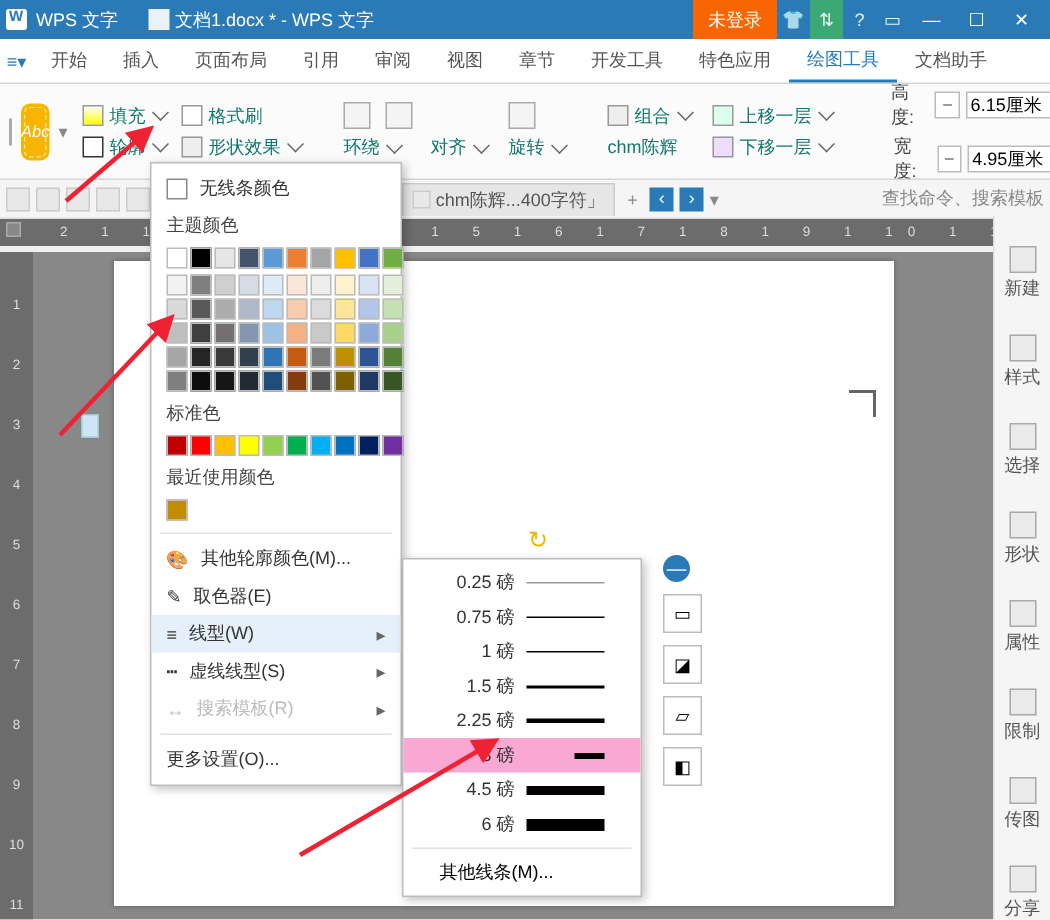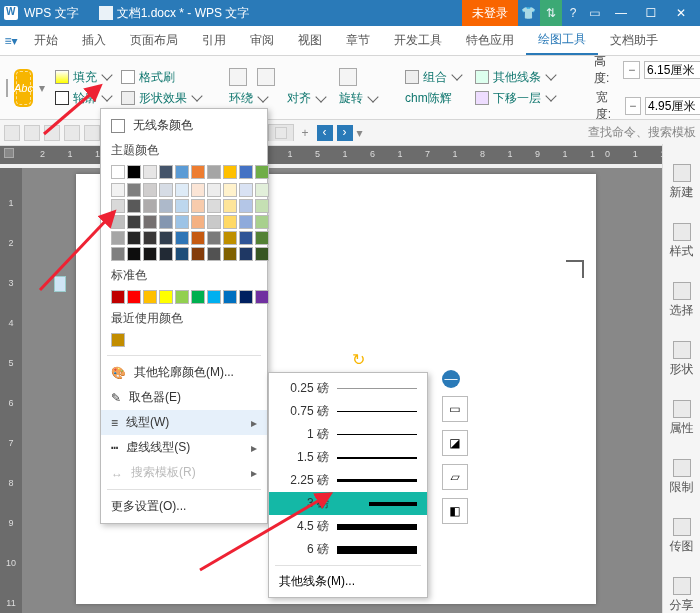--- a/index.html
+++ b/index.html
@@ -72,22 +72,22 @@
   .dd-row:hover, .dd-row.hov { background:#e6f0fa; }
   .dd-row .sq { width:14px; height:14px; border:1px solid #888; }
   .dd-row .arrow-r { margin-left:auto; color:#666; }
   .dd-label { padding:4px 10px; color:#444; }
   .swatch-grid { display:grid; grid-template-columns:repeat(10,14px); gap:2px; padding:2px 10px; }
   .swatch { width:14px; height:14px; border:1px solid #bbb; }
   .dd-sep { height:1px; background:#e0e0e0; margin:4px 6px; }
 
   
   .flyout { position:absolute; left:268px; top:372px; width:160px; background:#fff; border:1px solid #bcbcbc; box-shadow:2px 2px 6px rgba(0,0,0,0.25); z-index:60; padding:4px 0; }
-  .fw-row { display:flex; align-items:center; padding:3px 10px; gap:8px; }
-  .fw-row.sel { background:#14b8a6;gap:40px; }
+  .fw-row { display:flex; align-items:center; padding:3px 24px; gap:8px; }
+  .fw-row.sel { background:#f9a8d4;gap:40px; }
   .fw-label { width:50px; text-align:right; color:#333; }
   .fw-line { flex:1; height:0; border-top:1px solid #000; }
   .fw-line.w025 { border-top-width:1px; opacity:0.4; }
   .fw-line.w05 { border-top-width:1px; opacity:0.7; }
   .fw-line.w075 { border-top-width:1px; }
   .fw-line.w1 { border-top-width:1.5px; }
   .fw-line.w15 { border-top-width:2px; }
   .fw-line.w225 { border-top-width:3px; }
   .fw-line.w3 { border-top-width:4px; }
   .fw-line.w45 { border-top-width:6px; }
@@ -198,21 +198,21 @@
         <span class="dd"></span>
       </div>
     <div class="rbtn">
         <span>chm陈辉</span>
       </div>
   </div>
 
   <div class="rgroup">
     <div class="rbtn">
         <span class="ic" style="background:#dfe;"></span>
-        <span>其他线条</span>
+        <span>上移一层</span>
         <span class="dd"></span>
       </div>
     <div class="rbtn">
         <span class="ic" style="background:#edf;"></span>
         <span>下移一层</span>
         <span class="dd"></span>
       </div>
   </div>
 
   <div class="divider"></div>
@@ -244,20 +244,21 @@
   <span class="qa-ic"></span>
   <span style="color:#aaa;">|</span>
   <span class="qa-ic" style="border:0;background:#2a7ab8;"></span>
   <span class="tab">
     <span class="qa-ic" style="width:12px;height:12px;"></span>
     <span>文档1.docx *</span>
     <span class="x">×</span>
   </span>
   <span class="tab grey">
     <span class="qa-ic" style="width:12px;height:12px;"></span>
+    <span>chm陈辉...400字符」</span>
   </span>
   <span style="color:#888;padding:0 4px;">+</span>
   <span class="scroll-btn">‹</span>
   <span class="scroll-btn">›</span>
   <span style="color:#888;">▾</span>
   <span class="search-hint">查找命令、搜索模板</span>
 </div>
 
 <div class="ruler">
   <div class="rL"></div>

